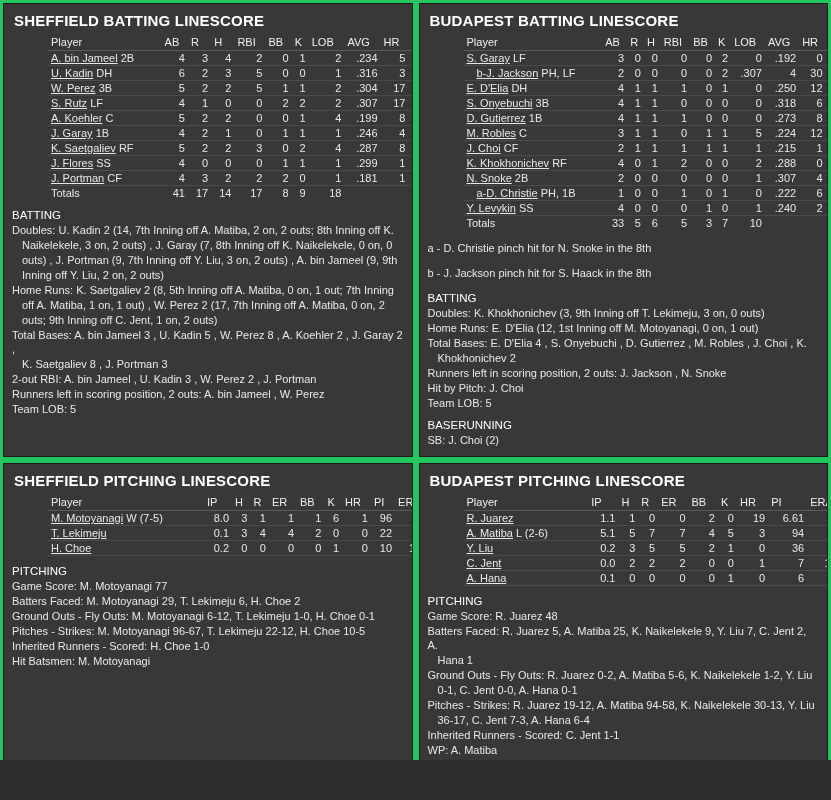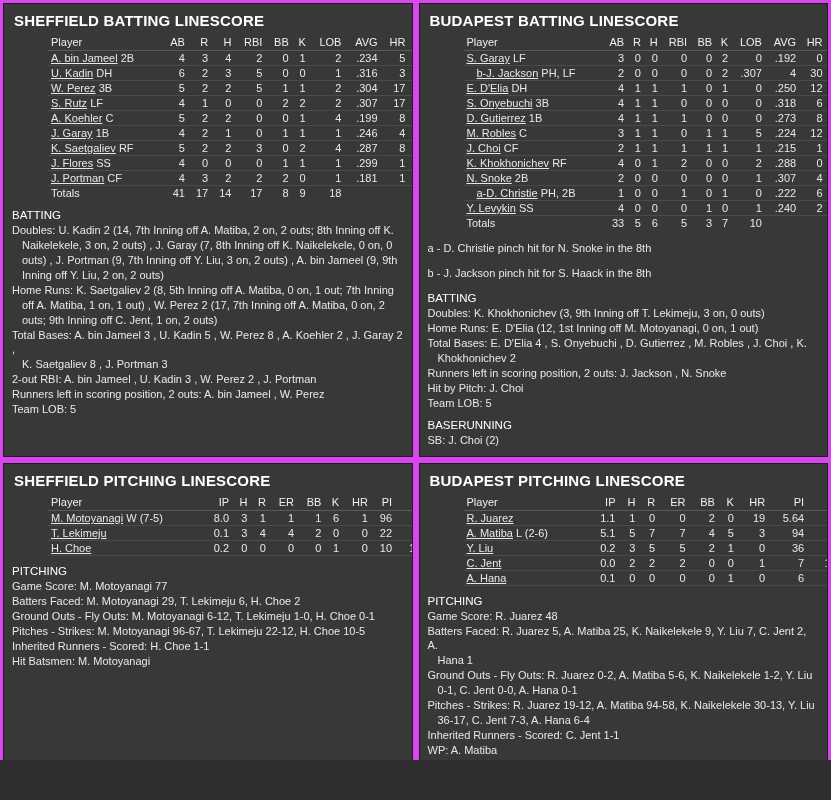--- a/index.html
+++ b/index.html
@@ -3,21 +3,21 @@
 <meta charset="utf-8">
 <style>
   * { box-sizing: border-box; }
   html, body {
     margin: 0; padding: 0;
     background: #2e2e2e;
     font-family: "Liberation Sans", sans-serif;
   }
   .page {
     width: 831px; height: 760px;
-    background: #d946ef;
+    background: #22c55e;
     position: relative;
     overflow: hidden;
     display: flex;
     flex-direction: column;
   }
   .row {
     display: flex;
     flex-direction: row;
     width: 100%;
   }
@@ -40,21 +40,21 @@
   }
   table.stats {
     width: 100%;
     border-collapse: collapse;
     font-size: 11px;
     color: #e8e8e8;
     margin-left: 36px;
   }
   table.stats th {
     font-weight: normal;
-    text-align: right;
+    text-align: left;
     padding: 2px 3px;
     border-bottom: 1px solid #5a5a5a;
     color: #f0f0f0;
     font-size: 11px;
     white-space: nowrap;
   }
   table.stats th.left, table.stats td.left {
     text-align: left;
   }
   table.stats td {
@@ -398,21 +398,21 @@
             <td>0</td>
             <td>0</td>
             <td>0</td>
             <td>0</td>
             <td>1</td>
             <td>.307</td>
             <td>4</td>
             <td>28</td>
           </tr>
           <tr>
-            <td class="left"><span class="pname sub">a-D. Christie</span> <span class="pos">PH, 2B</span></td>
+            <td class="left"><span class="pname sub">a-D. Christie</span> <span class="pos">PH, 1B</span></td>
             <td>1</td>
             <td>0</td>
             <td>0</td>
             <td>1</td>
             <td>0</td>
             <td>1</td>
             <td>0</td>
             <td>.222</td>
             <td>6</td>
             <td>23</td>
@@ -527,21 +527,21 @@
           </tr>
         </tbody>
       </table>
 
       <div class="section">
         <div class="section-head">PITCHING</div>
         <p>Game Score: M. Motoyanagi 77</p>
         <p>Batters Faced: M. Motoyanagi 29, T. Lekimeju 6, H. Choe 2</p>
         <p>Ground Outs - Fly Outs: M. Motoyanagi 6-12, T. Lekimeju 1-0, H. Choe 0-1</p>
         <p>Pitches - Strikes: M. Motoyanagi 96-67, T. Lekimeju 22-12, H. Choe 10-5</p>
-        <p>Inherited Runners - Scored: H. Choe 1-1</p>
+        <p>Inherited Runners - Scored: H. Choe 1-0</p>
         <p>Hit Batsmen: M. Motoyanagi</p>
       </div>
     </div>
 
     <div class="panel">
       <div class="panel-title">BUDAPEST PITCHING LINESCORE</div>
       <table class="stats pitch-table">
         <thead>
           <tr>
             <th class="left">Player</th>
@@ -559,21 +559,21 @@
         <tbody>
           <tr>
             <td class="left"><span class="pname">R. Juarez</span> <span class="pos"></span></td>
             <td>1.1</td>
             <td>1</td>
             <td>0</td>
             <td>0</td>
             <td>2</td>
             <td>0</td>
             <td>19</td>
-            <td>5.64</td>
+            <td>6.61</td>
             <td></td>
           </tr>
           <tr>
             <td class="left"><span class="pname">A. Matiba</span> <span class="pos">L (2-6)</span></td>
             <td>5.1</td>
             <td>5</td>
             <td>7</td>
             <td>7</td>
             <td>4</td>
             <td>5</td>

